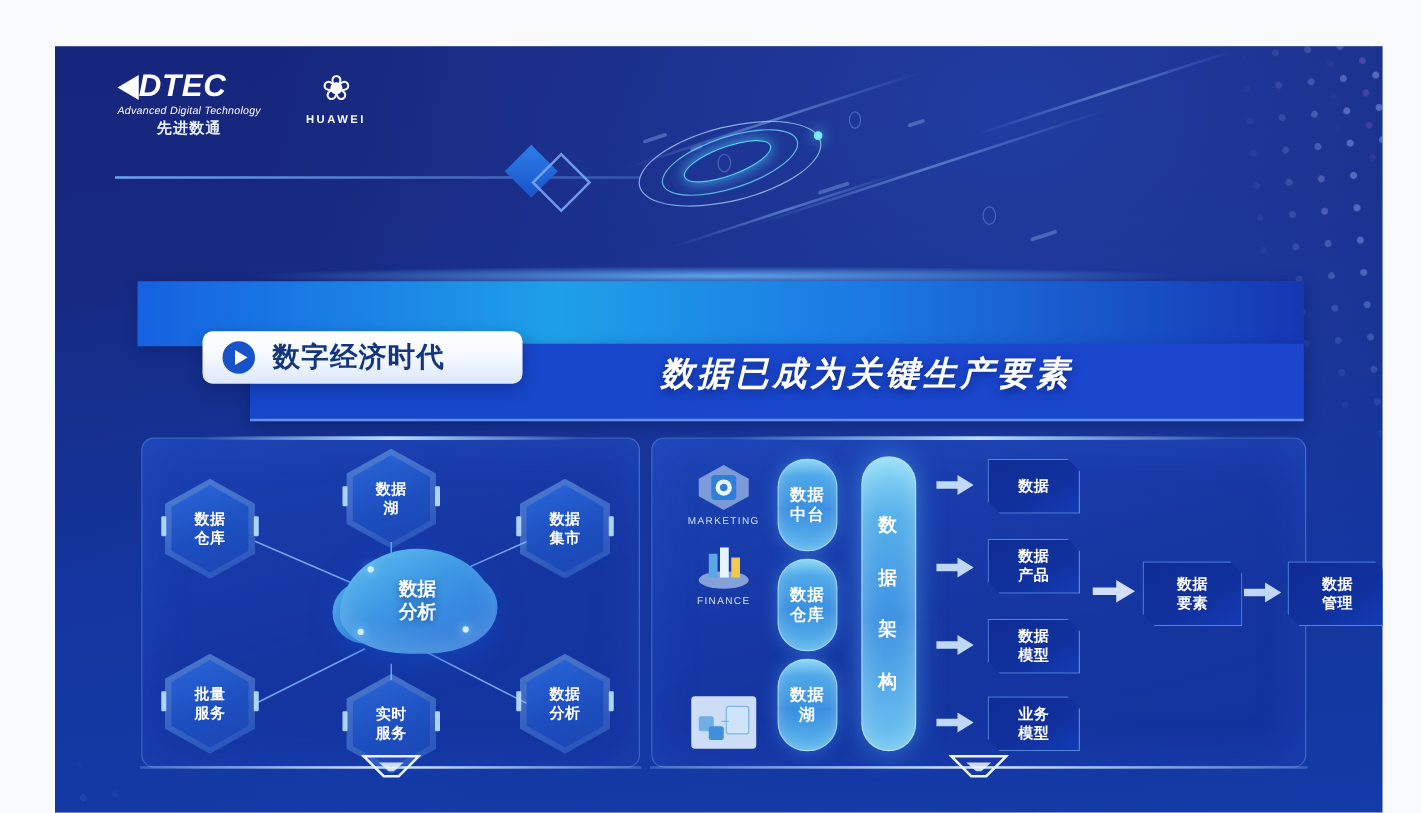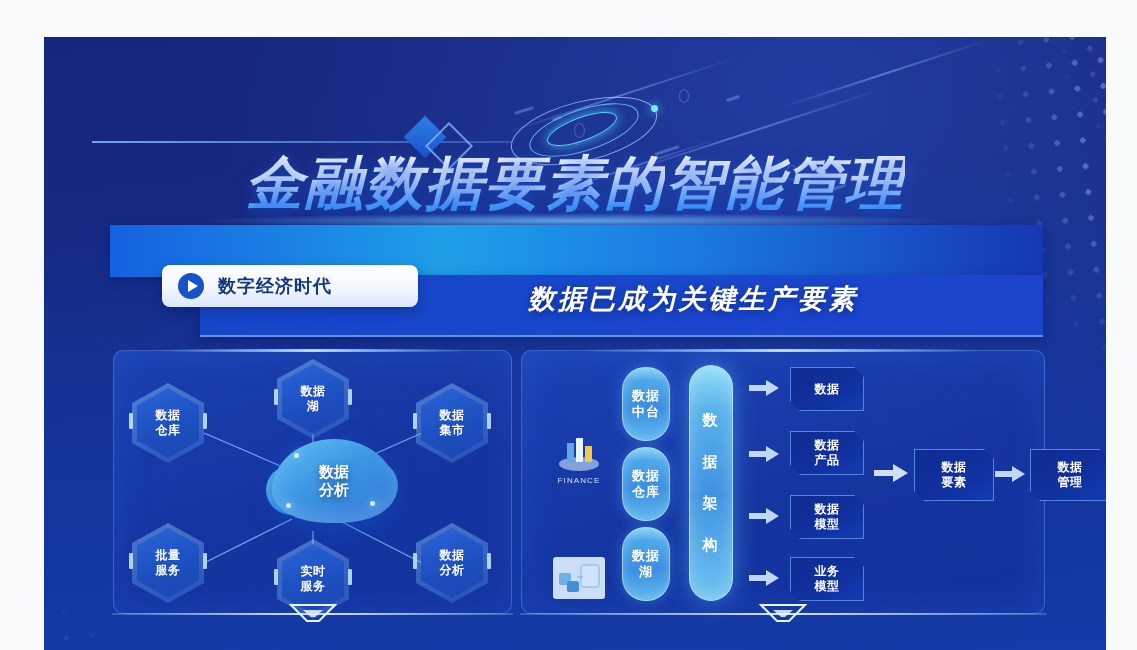--- a/index.html
+++ b/index.html
@@ -104,21 +104,21 @@
     border-bottom:2px solid rgba(150,195,255,.6);
     box-shadow:0 4px 12px rgba(0,15,70,.35);}
   .pill{
     position:absolute;left:52px;top:40px;width:256px;height:42px;border-radius:8px;
     background:linear-gradient(180deg,#ffffff 0%,#f2f7ff 55%,#dbe7fb 100%);
     box-shadow:0 4px 12px rgba(0,20,80,.35);
     display:flex;align-items:center;gap:14px;padding-left:16px;box-sizing:border-box;
   }
   .playicon{width:26px;height:26px;border-radius:50%;background:#1752c9;display:flex;align-items:center;justify-content:center;flex:0 0 auto;}
   .playicon i{display:block;width:0;height:0;border-top:6px solid transparent;border-bottom:6px solid transparent;border-left:10px solid #fff;margin-left:3px;}
-  .pilltext{font-size:18px;font-weight:700;color:#14357f;letter-spacing:1px;}
+  .pilltext{font-size:22px;font-weight:700;color:#14357f;letter-spacing:1px;}
   .bannermain{position:absolute;left:418px;top:56px;font-size:27px;font-style:italic;font-weight:700;
     color:#fff;letter-spacing:3px;text-shadow:0 2px 8px rgba(0,20,90,.6);}
 
   
   .panel{
     position:absolute;top:313px;height:262px;border-radius:10px;
     background:linear-gradient(165deg,rgba(33,78,200,.55) 0%, rgba(22,52,160,.5) 55%, rgba(18,45,150,.45) 100%);
     border:1px solid rgba(120,175,255,.38);
     box-shadow:inset 0 0 40px rgba(60,120,255,.18);
   }
@@ -221,36 +221,47 @@
       <div class="tick" style="left:40px;top:72px;width:20px;"></div>
       <div class="tick" style="left:78px;top:80px;width:10px;"></div>
       <div class="tick" style="left:180px;top:112px;width:26px;"></div>
       <div class="tick" style="left:252px;top:60px;width:14px;"></div>
       <div class="tick" style="left:350px;top:150px;width:22px;"></div>
       <div class="circtiny" style="left:100px;top:86px;width:9px;height:13px;"></div>
       <div class="circtiny" style="left:205px;top:52px;width:8px;height:12px;"></div>
       <div class="circtiny" style="left:312px;top:128px;width:9px;height:13px;"></div>
     </div>
 
+    <div class="logos">
+      <div class="dtec">
+        <div class="mark">
+          <span class="tri"></span>
+          <span class="big">DTEC</span>
+        </div>
+        <div class="sub">Advanced Digital Technology</div>
+        <div class="cn">先进数通</div>
+      </div>
+      <div class="hw">
+        <div class="flower">❀</div>
+        <div class="nm">HUAWEI</div>
+      </div>
+    </div>
 
 
     <div class="logorule"></div>
     <div class="diamond solid"></div>
     <div class="diamond ring"></div>
 
     <div class="orbit">
       <div class="ring1"></div>
         <div class="ring2"></div>
         <div class="ring3"></div>
       <div class="bead"></div>
     </div>
 
-    <div class="titlewrap">
-      <span class="title">金融数据要素的</span><span class="title t2">智能管理</span>
-    </div>
     <div class="titleglow"></div>
     <div class="dotrow"></div>
 
     <div class="banner">
       <div class="band-top"></div>
       <div class="band-bot"></div>
       <div class="pill">
         <span class="playicon">
             <i></i>
           </span>
@@ -347,20 +358,31 @@
           <path d="M2 2 H46 L30 18 H18 Z" fill="none" stroke="#eaf4ff" stroke-width="2"></path>
           <path d="M14 7 H34 L26 14 H22 Z" fill="#eaf4ff" opacity="0.85"></path>
         </svg>
       </div>
     </div>
 
     <div class="panel right">
       <div class="panel-top-glow"></div>
       <div class="panel-bottom-rule"></div>
 
+      <div class="icoCell" style="left:26px;top:18px;">
+        <div class="icoArt">
+          <svg width="48" height="40" viewBox="0 0 48 40">
+            <polygon points="24,3 44,14 44,28 24,39 4,28 4,14" fill="#cfe6fb" opacity="0.55"></polygon>
+            <rect x="14" y="11" width="20" height="20" rx="3" fill="#2f7fd8"></rect>
+            <circle cx="24" cy="21" r="6.5" fill="#e9f5ff"></circle>
+            <circle cx="24" cy="21" r="3" fill="#2f7fd8"></circle>
+          </svg>
+        </div>
+        <div class="icoLbl">MARKETING</div>
+      </div>
 
       <div class="icoCell" style="left:26px;top:82px;">
         <div class="icoArt">
           <svg width="48" height="40" viewBox="0 0 48 40">
             <ellipse cx="24" cy="31" rx="20" ry="7" fill="#cfe6fb" opacity="0.6"></ellipse>
             <rect x="12" y="10" width="7" height="19" fill="#5ca8e6"></rect>
             <rect x="21" y="5" width="7" height="24" fill="#e7f3ff"></rect>
             <rect x="30" y="13" width="7" height="16" fill="#f2c94c"></rect>
           </svg>
         </div>

